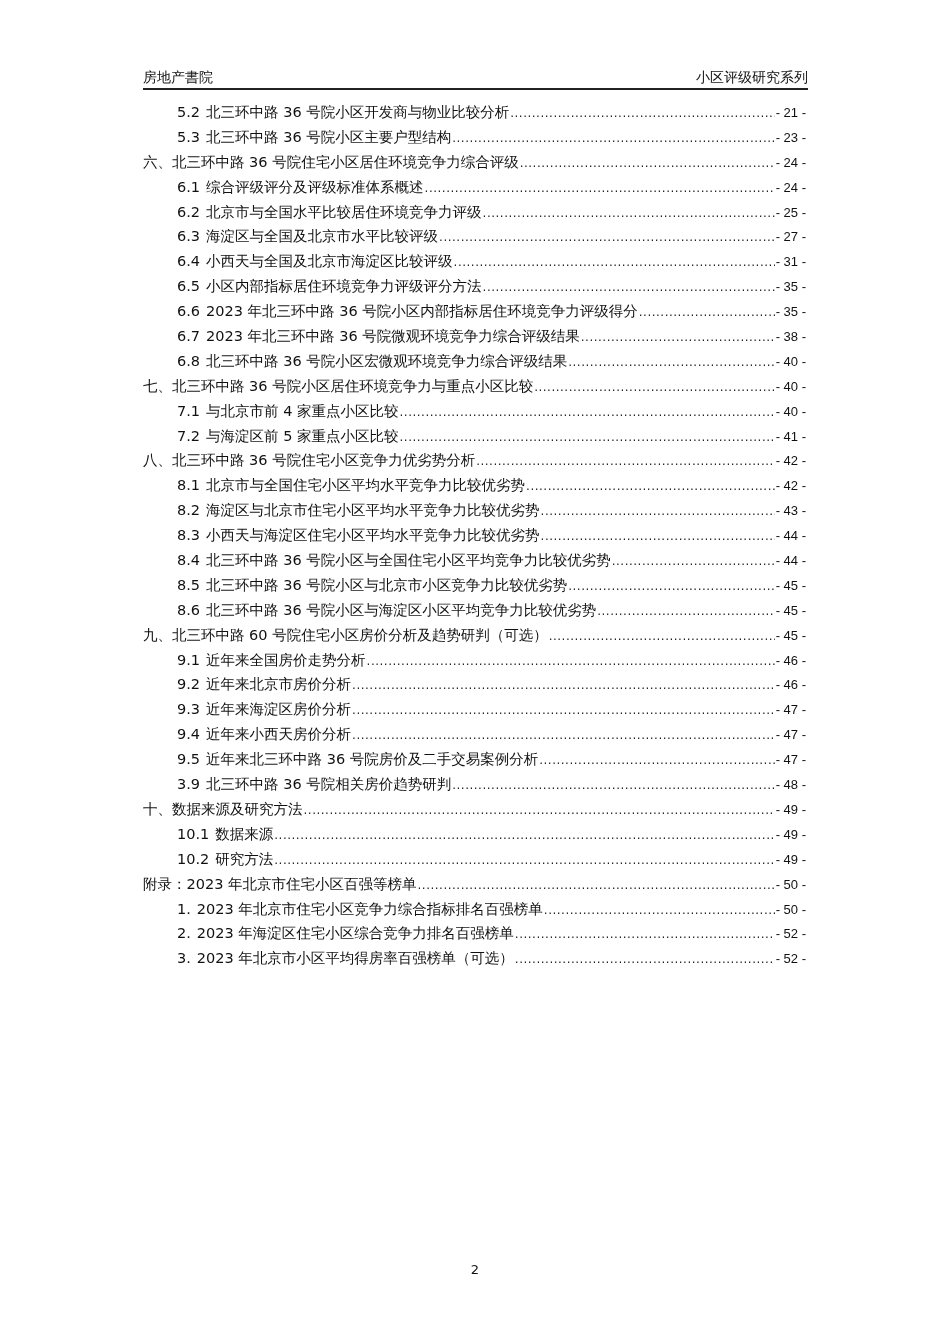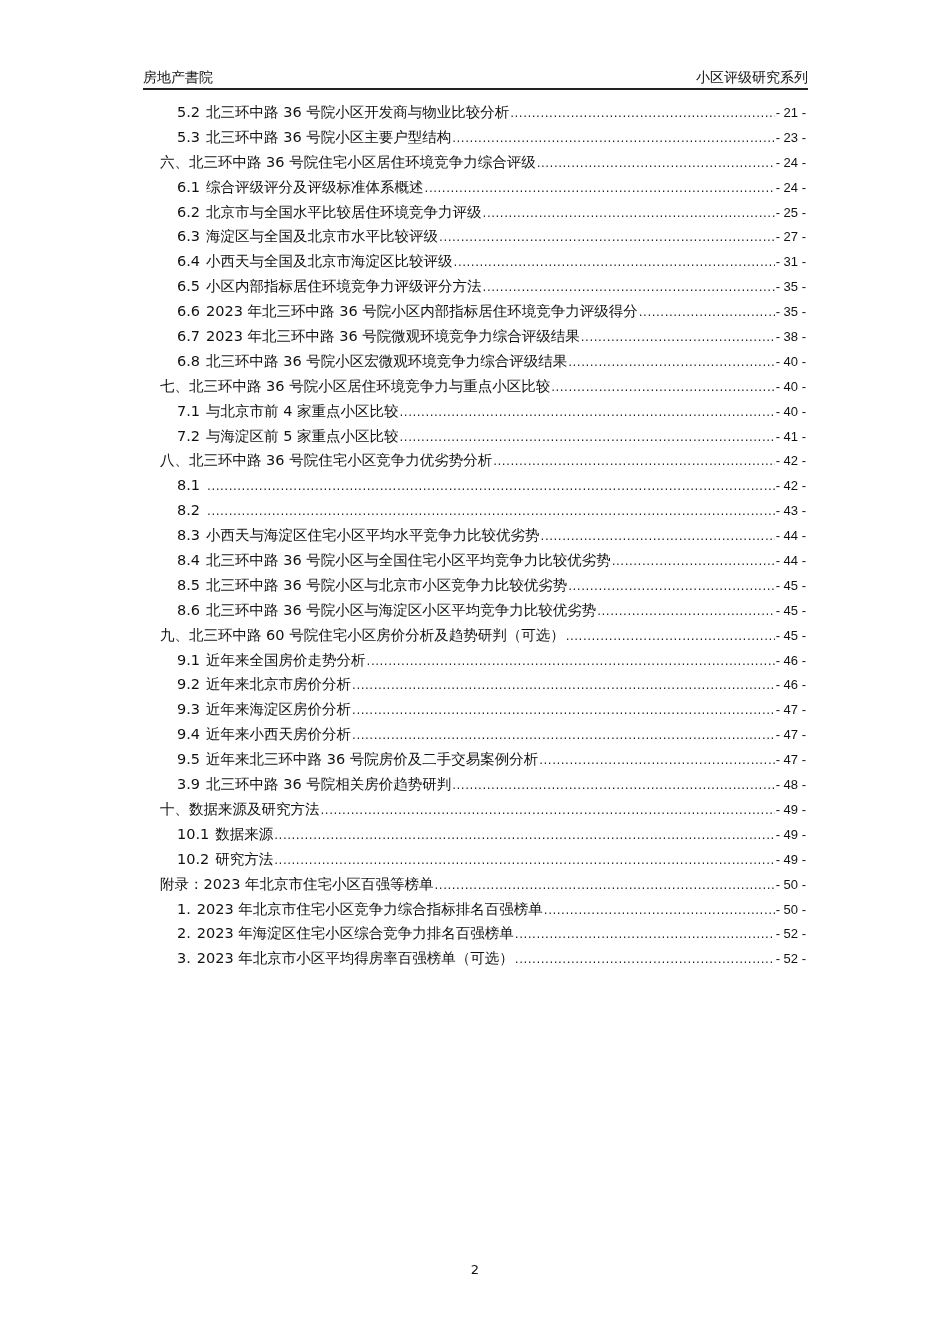--- a/index.html
+++ b/index.html
@@ -6,21 +6,21 @@
   body { width: 950px; height: 1344px; position: relative; overflow: hidden;
          font-family: "DejaVu Sans", "Liberation Sans", sans-serif; color: #111; }
   .page-header { position: absolute; left: 143px; top: 66px; width: 665px; height: 22px;
                  font-size: 14px; }
   .page-header .left { position: absolute; left: 0; top: 3px; }
   .page-header .right { position: absolute; right: 0; top: 3px; }
   .header-rule { position: absolute; left: 143px; top: 88px; width: 665px; height: 2px; background: #222; }
   .toc { position: absolute; left: 143px; top: 100px; width: 663px; }
   .toc-row { position: relative; height: 24.9px; line-height: 24.9px; font-size: 14.5px;
              display: flex; align-items: baseline; white-space: nowrap; }
-  .toc-row.l1 { padding-left: 0; margin-left: 17px; }
+  .toc-row.l1 { padding-left: 0; }
   .toc-row.l2 { padding-left: 34px; }
   .toc-row .num { margin-right: 6px; }
   .toc-row .title { flex: 0 0 auto; }
   .toc-row .leader { flex: 1 1 auto; overflow: hidden; margin: 0 1px; color: #222; letter-spacing: 0.5px; }
   .toc-row .leader::before { content: "........................................................................................................................................................................................................................................................"; font-size: 12px; }
   .toc-row .page { flex: 0 0 auto; font-family: "Liberation Sans", sans-serif; font-size: 13px; }
   .page-number { position: absolute; left: 0; width: 950px; top: 1262px; text-align: center;
                  font-size: 13px; }
 </style>
 </head>
@@ -115,25 +115,27 @@
       <span class="leader"></span>
       <span class="page">- 41 -</span>
     </div>
     <div class="toc-row l1">
       <span class="title">八、北三环中路 36 号院住宅小区竞争力优劣势分析</span>
       <span class="leader"></span>
       <span class="page">- 42 -</span>
     </div>
     <div class="toc-row l2">
       <span class="num">8.1</span>
+      <span class="title">北京市与全国住宅小区平均水平竞争力比较优劣势</span>
       <span class="leader"></span>
       <span class="page">- 42 -</span>
     </div>
     <div class="toc-row l2">
       <span class="num">8.2</span>
+      <span class="title">海淀区与北京市住宅小区平均水平竞争力比较优劣势</span>
       <span class="leader"></span>
       <span class="page">- 43 -</span>
     </div>
     <div class="toc-row l2">
       <span class="num">8.3</span>
       <span class="title">小西天与海淀区住宅小区平均水平竞争力比较优劣势</span>
       <span class="leader"></span>
       <span class="page">- 44 -</span>
     </div>
     <div class="toc-row l2">

